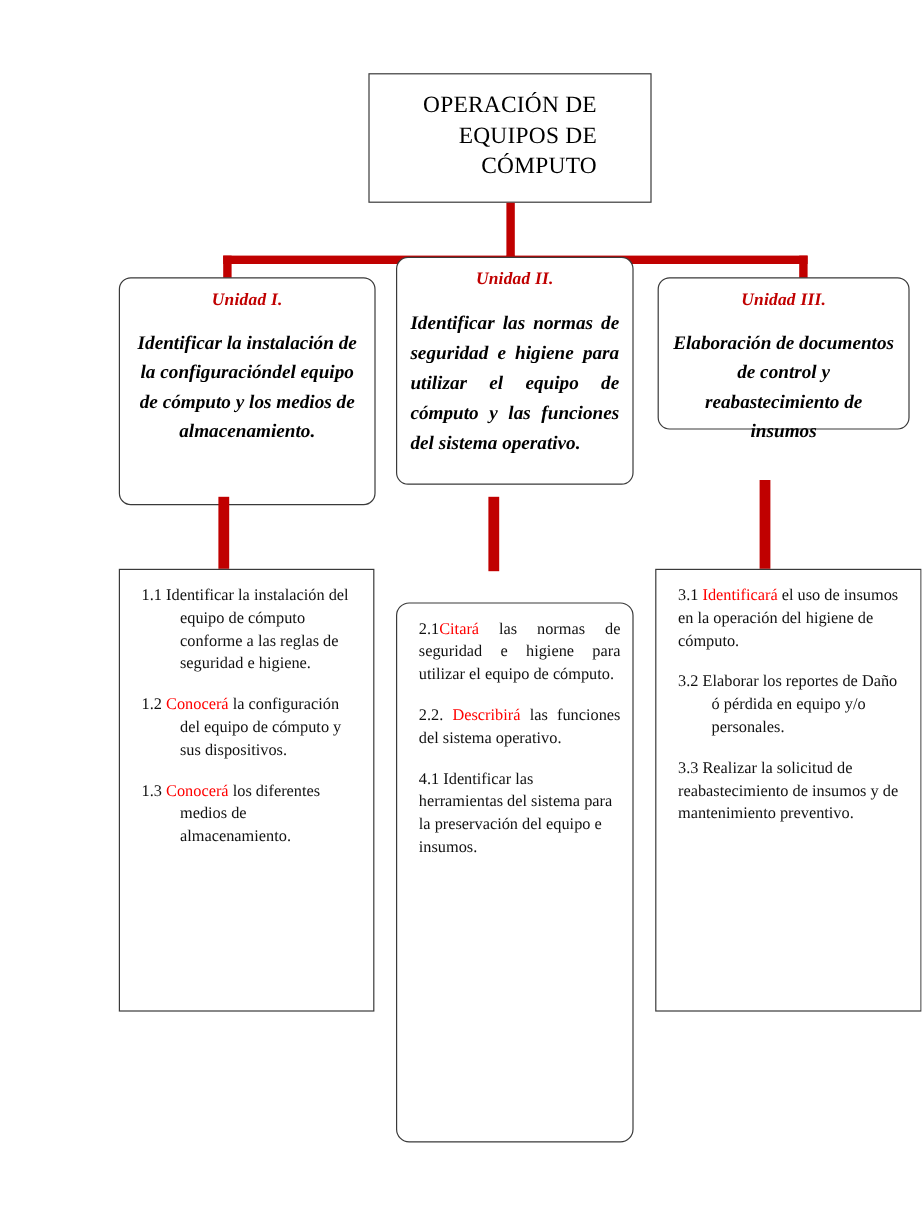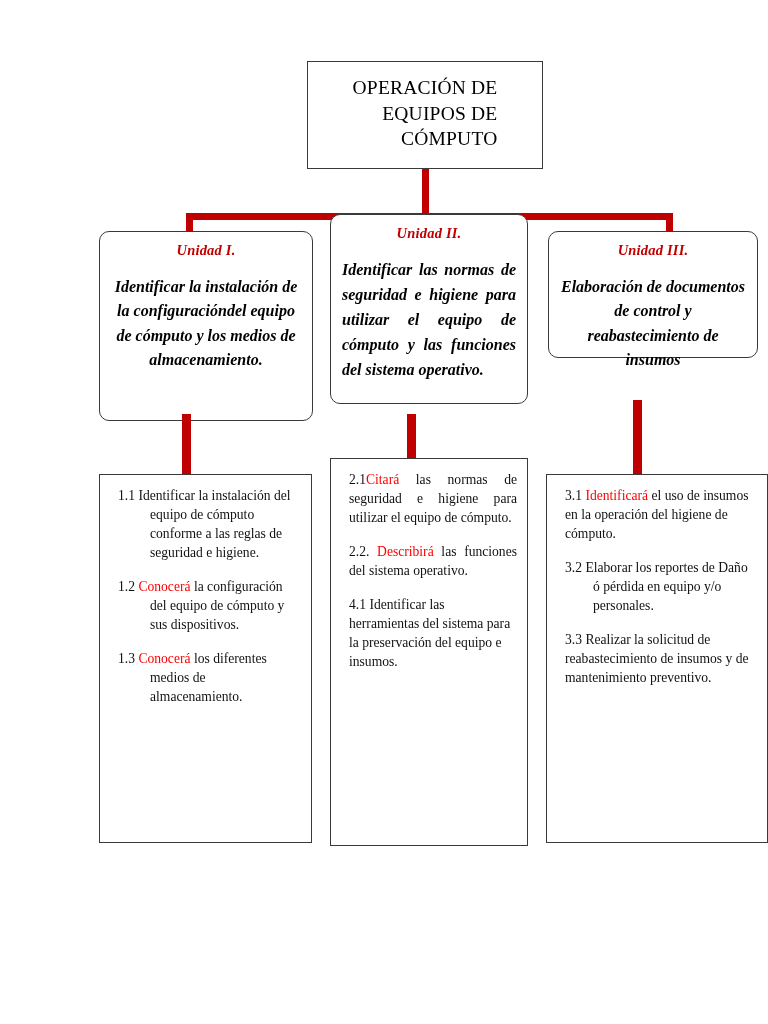--- a/index.html
+++ b/index.html
@@ -78,21 +78,21 @@
   #unit-box-3 { left: 548px; top: 231px; width: 210px; height: 127px; }
 
   #unit-box-2 .unit-body { line-height: 1.56; }
 
   
   .detail-box {
     padding: 11px 10px 0 18px;
     overflow: hidden;
   }
   #detail-box-1 { left: 99px;  top: 474px; width: 213px; height: 369px; }
-  #detail-box-2 { left: 330px; top: 458px; width: 198px; height: 388px; }
+  #detail-box-2 { left: 330px; top: 502px; width: 198px; height: 450px; border-radius: 11px; }
   #detail-box-3 { left: 546px; top: 474px; width: 222px; height: 369px; }
 
   .item {
     font-size: 13.6px;
     line-height: 1.40;
     color: #111111;
     margin-bottom: 15px;
   }
   .item:last-child { margin-bottom: 0; }
   .item .hl { color: #FF0000; }

